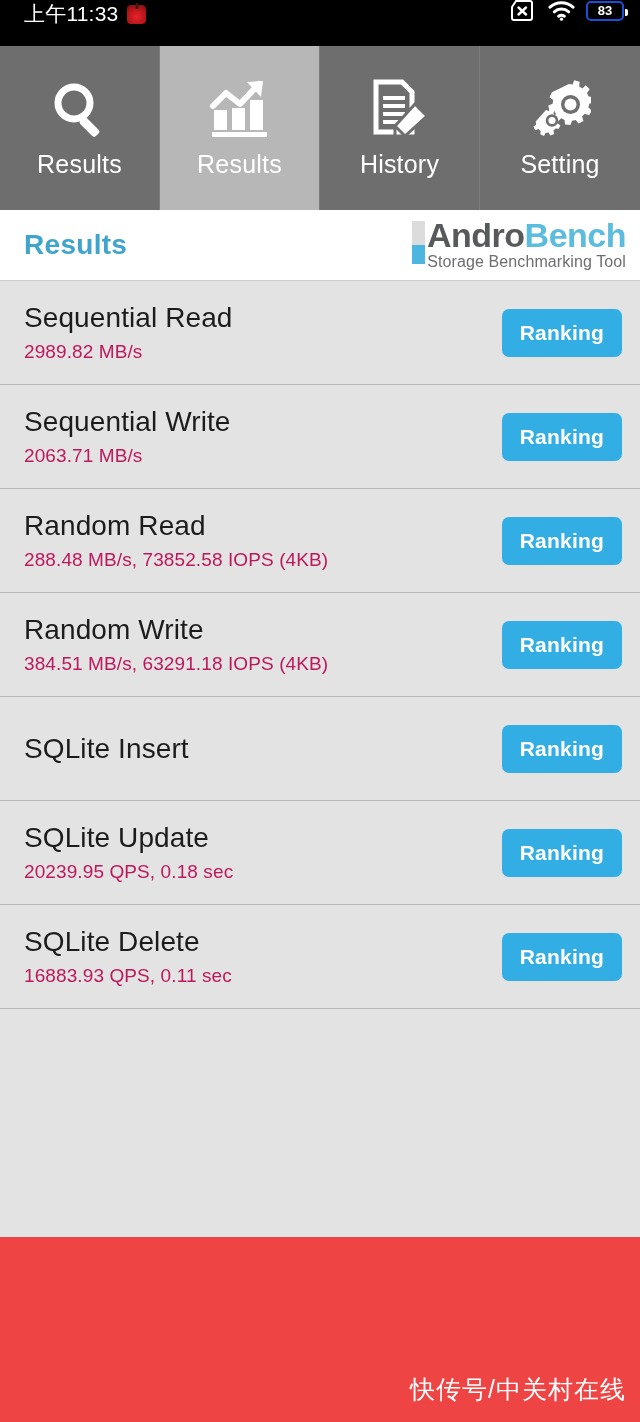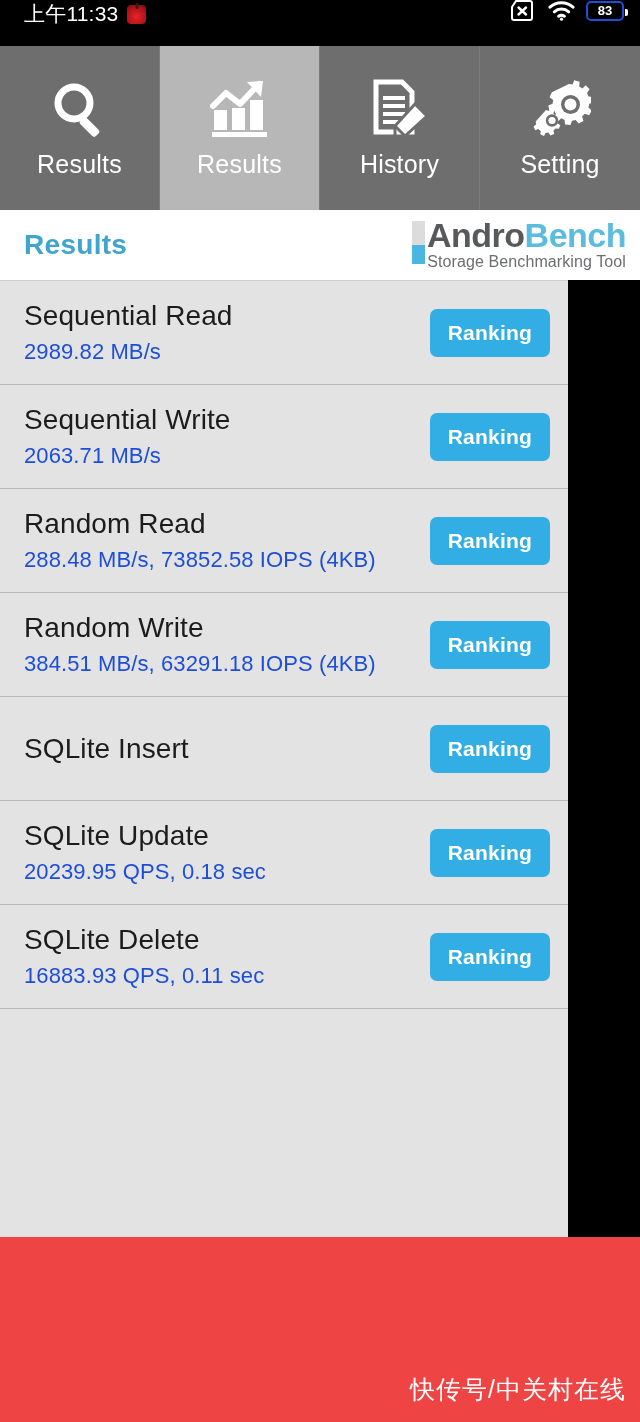--- a/index.html
+++ b/index.html
@@ -71,31 +71,31 @@
   .logo-mark .m-top { height: 24px; background: #dcdcdc; }
   .logo-mark .m-bot { height: 19px; background: #4cb5e0; }
   .logo-text { display: flex; flex-direction: column; align-items: flex-end; }
   .logo-word { font-size: 34px; font-weight: bold; line-height: 0.98; letter-spacing: -.5px; }
   .logo-word .a { color: #58595b; }
   .logo-word .b { color: #5bbcde; }
   .logo-sub { font-size: 16px; color: #6d6e71; letter-spacing: .1px; margin-top: 1px; }
 
   
   .content {
-    position: absolute; top: 280px; left: 0; width: 568px; height: 957px;
+    position: absolute; top: 280px; left: 0; width: 640px; height: 957px;
     background: #e3e3e3; border-top: 1px solid #cfcfcf;
   }
   .row {
     position: relative; height: 104px; display: flex; align-items: center;
     justify-content: space-between; padding: 0 18px 0 24px;
     border-bottom: 1px solid #b9b9b9;
   }
   .row-texts { display: flex; flex-direction: column; gap: 7px; }
   .row-title { font-size: 28px; color: #1c1c1c; letter-spacing: .1px; }
-  .row-sub { font-size: 22px; color: #1d4ed8; letter-spacing: .1px; }
+  .row-sub { font-size: 19px; color: #be185d; letter-spacing: .1px; }
   .btn-ranking {
     background: #32aee4; color: #ffffff; border: none; border-radius: 7px;
     font-size: 21px; font-weight: bold; font-family: "Liberation Sans", sans-serif;
     padding: 12px 18px; min-width: 112px; text-align: center;
     letter-spacing: .2px; cursor: pointer;
   }
   .list-filler { background: #e3e3e3; height: 229px; }
 
   
   .bottom {

